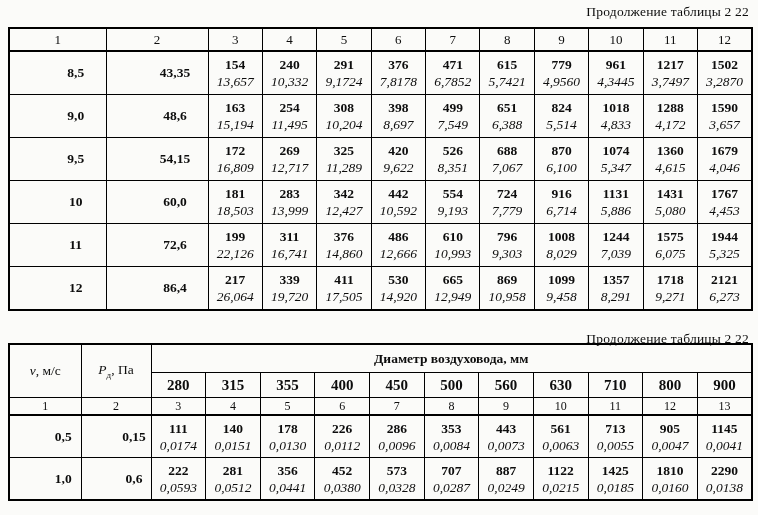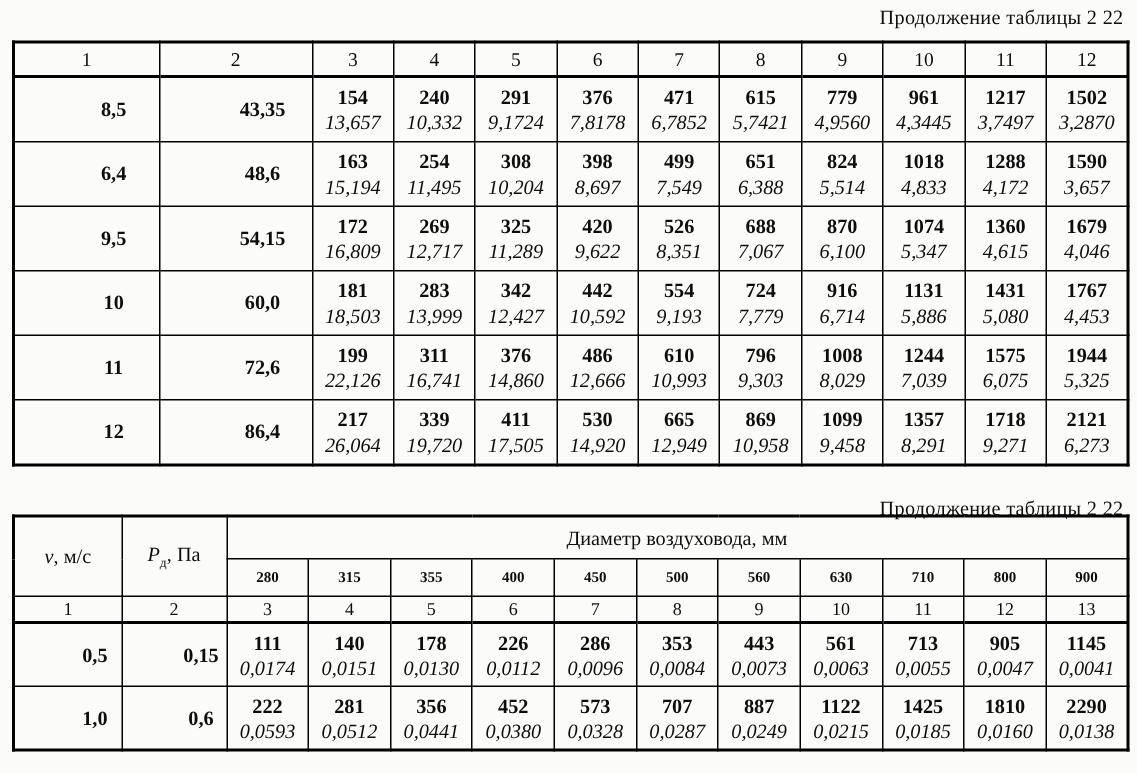--- a/index.html
+++ b/index.html
@@ -37,22 +37,22 @@
   tr.numrow td{height:21px;font-size:13px;border-bottom:2px solid #000;}
   #table2 tr.numrow td{height:16px;font-size:12px;}
   tr.datarow td{height:42px;}
   #table2 tr.datarow td{height:41px;}
 
   .num{font-weight:bold;font-size:13.5px;line-height:17px;}
   .ital{font-style:italic;font-size:13.5px;line-height:17px;}
   .keyval{font-weight:bold;font-size:13.5px;padding-left:36px;}
 
   #table2 tr.spanrow td{height:27px;font-size:13.5px;}
-  #table2 td.spanhead{font-weight:normal;}
-  #table2 tr.diarow td{height:24px;font-size:10px;font-weight:bold;}
+  #table2 td.spanhead{font-weight:bold;}
+  #table2 tr.diarow td{height:24px;font-size:15px;font-weight:bold;}
   .hkey{font-size:13.5px;}
   .it{font-style:italic;}
   sub{font-size:9px;}
 </style>
 </head>
 <body>
 
 <div class="caption" id="caption1">Продолжение таблицы 2 22</div>
 
 <table id="table1">
@@ -128,21 +128,21 @@
           <div class="num">1217</div>
           <div class="ital">3,7497</div>
         </td>
         <td>
           <div class="num">1502</div>
           <div class="ital">3,2870</div>
         </td>
       </tr>
       <tr class="datarow">
         <td>
-          <div class="keyval">6,4</div>
+          <div class="keyval">9,0</div>
         </td>
         <td>
           <div class="keyval">48,6</div>
         </td>
         <td>
           <div class="num">163</div>
           <div class="ital">15,194</div>
         </td>
         <td>
           <div class="num">254</div>

